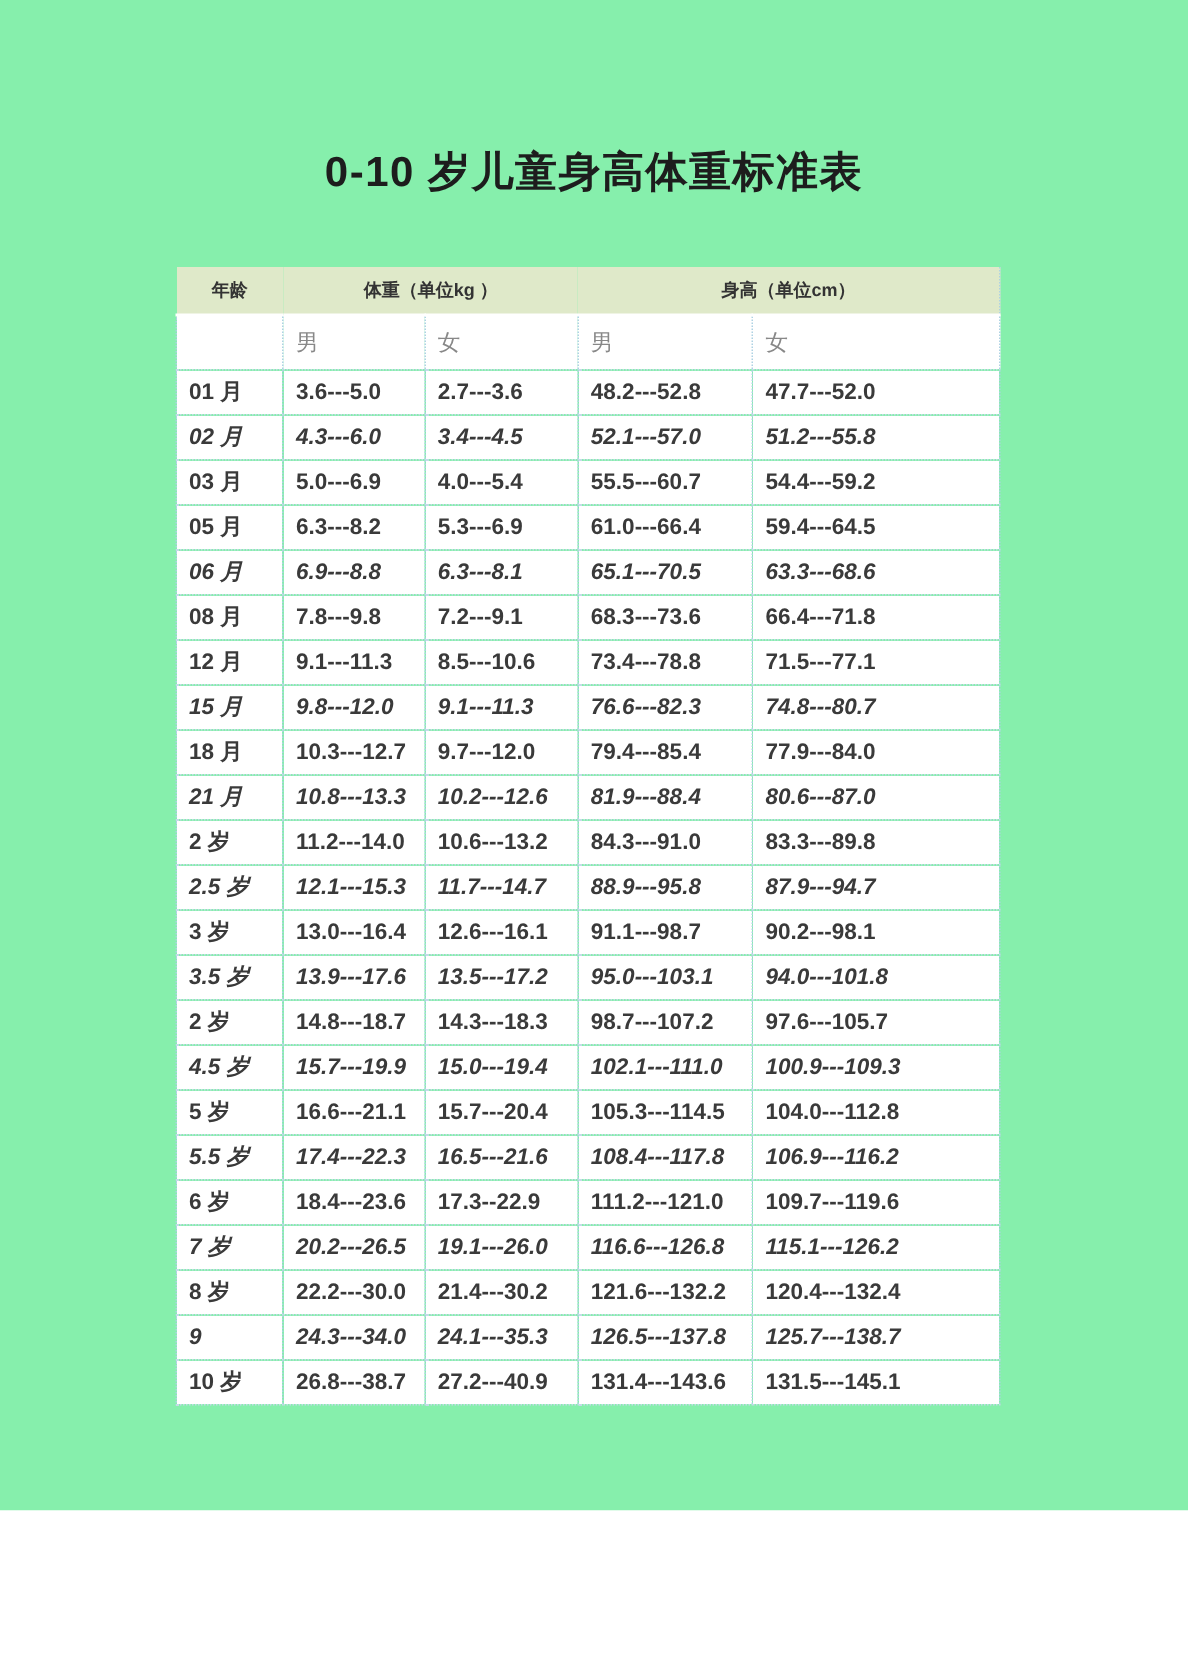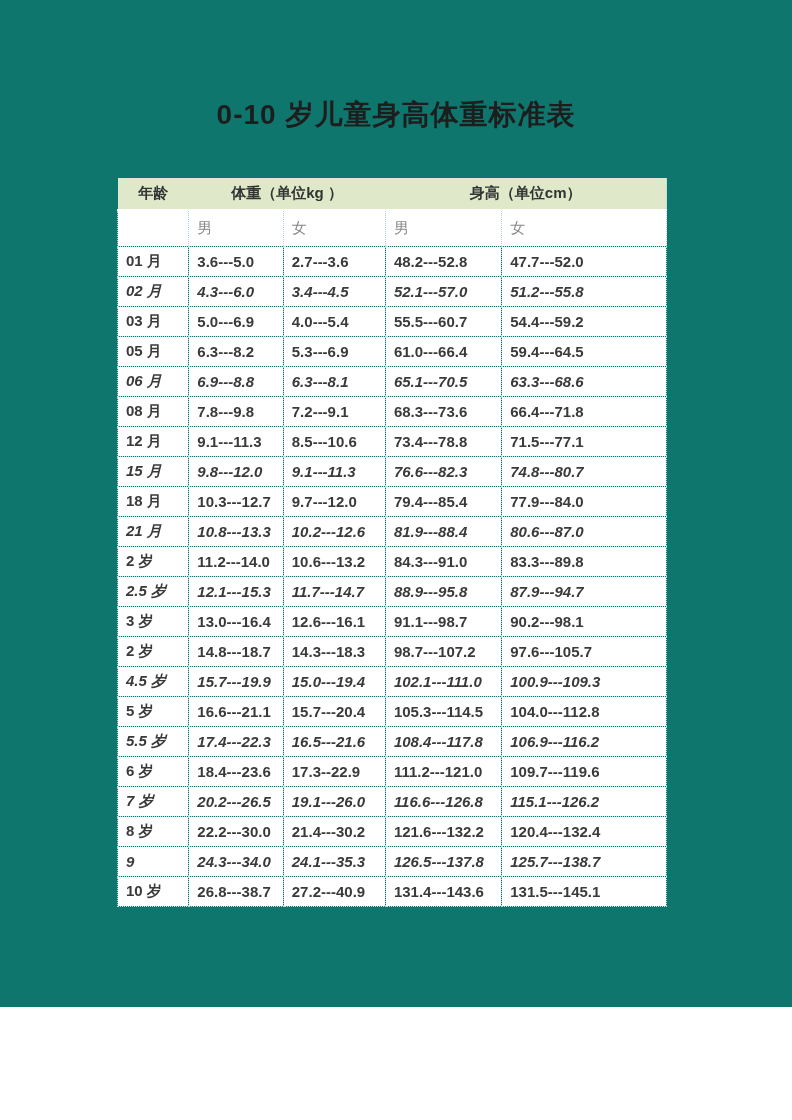--- a/index.html
+++ b/index.html
@@ -5,21 +5,21 @@
   * { margin: 0; padding: 0; box-sizing: border-box; }
   html, body {
     width: 792px;
     background: #ffffff;
     font-family: "Liberation Sans", "DejaVu Sans", sans-serif;
   }
   .page {
     position: relative;
     width: 792px;
     height: 1007px;
-    background: #0f766e;
+    background: #86efac;
     overflow: hidden;
   }
   .doc-title {
     position: absolute;
     top: 96px;
     left: 0;
     width: 100%;
     text-align: center;
     font-size: 28px;
     font-weight: bold;
@@ -38,21 +38,21 @@
   col.c-age    { width: 13%;   }
   col.c-wm     { width: 17.2%; }
   col.c-wf     { width: 18.6%; }
   col.c-hm     { width: 21.2%; }
   col.c-hf     { width: 30%;   }
 
   tr.head-row th {
     background: #dfe9c9;
     color: #333333;
     font-weight: bold;
-    font-size: 15px;
+    font-size: 12px;
     height: 32px;
     text-align: center;
     vertical-align: middle;
     border-bottom: 2px solid #ffffff;
   }
   tr.sub-row td {
     color: #888888;
     font-weight: normal;
     height: 36px;
     vertical-align: middle;
@@ -192,20 +192,27 @@
           <td>88.9---95.8</td>
           <td>87.9---94.7</td>
         </tr>
         <tr>
           <td>3 岁</td>
           <td>13.0---16.4</td>
           <td>12.6---16.1</td>
           <td>91.1---98.7</td>
           <td>90.2---98.1</td>
         </tr>
+        <tr class="italic">
+          <td>3.5 岁</td>
+          <td>13.9---17.6</td>
+          <td>13.5---17.2</td>
+          <td>95.0---103.1</td>
+          <td>94.0---101.8</td>
+        </tr>
         <tr>
           <td>2 岁</td>
           <td>14.8---18.7</td>
           <td>14.3---18.3</td>
           <td>98.7---107.2</td>
           <td>97.6---105.7</td>
         </tr>
         <tr class="italic">
           <td>4.5 岁</td>
           <td>15.7---19.9</td>

